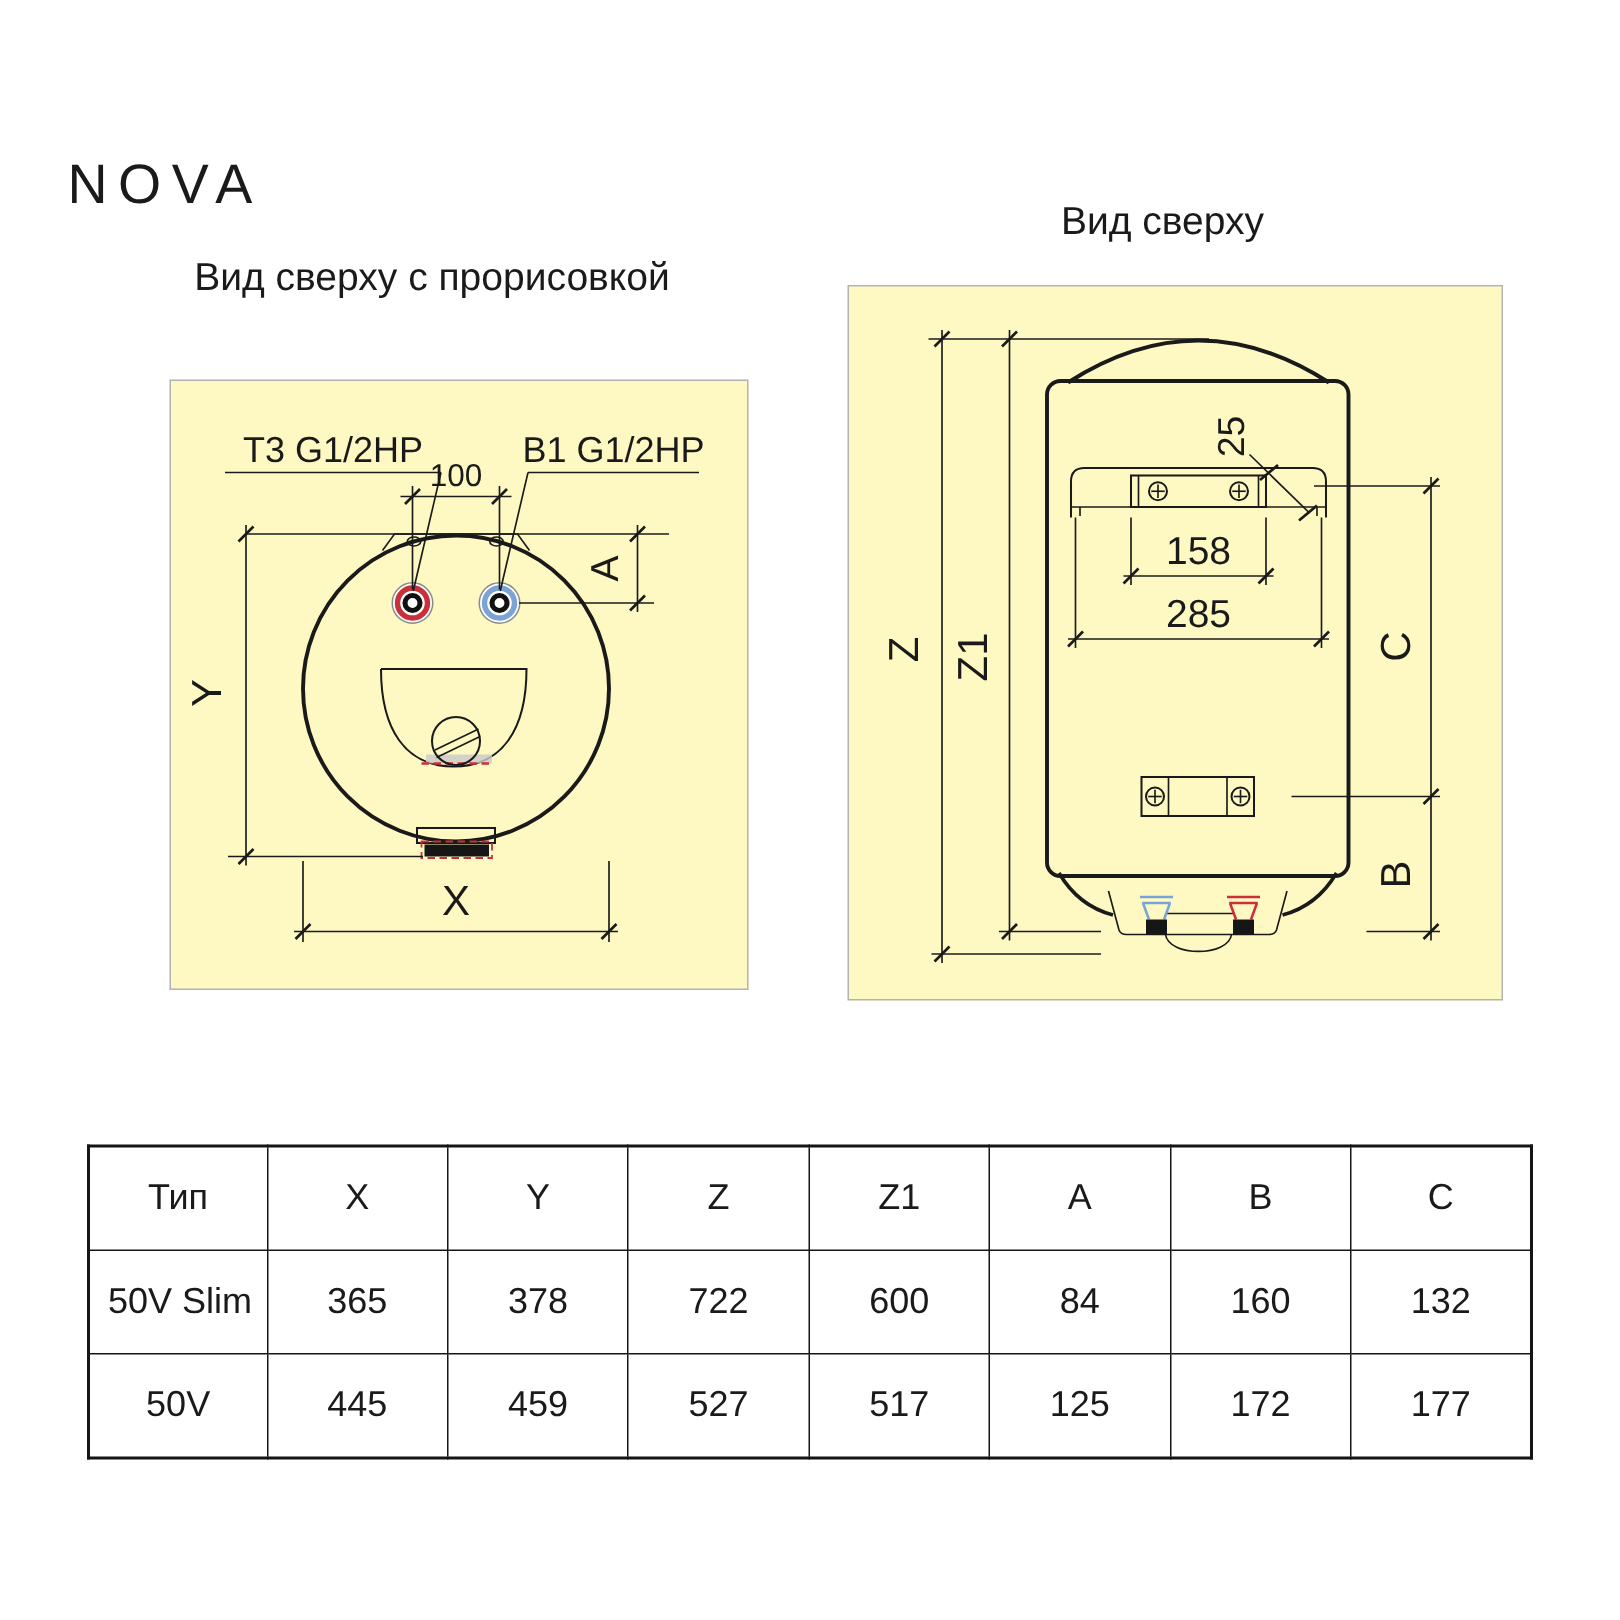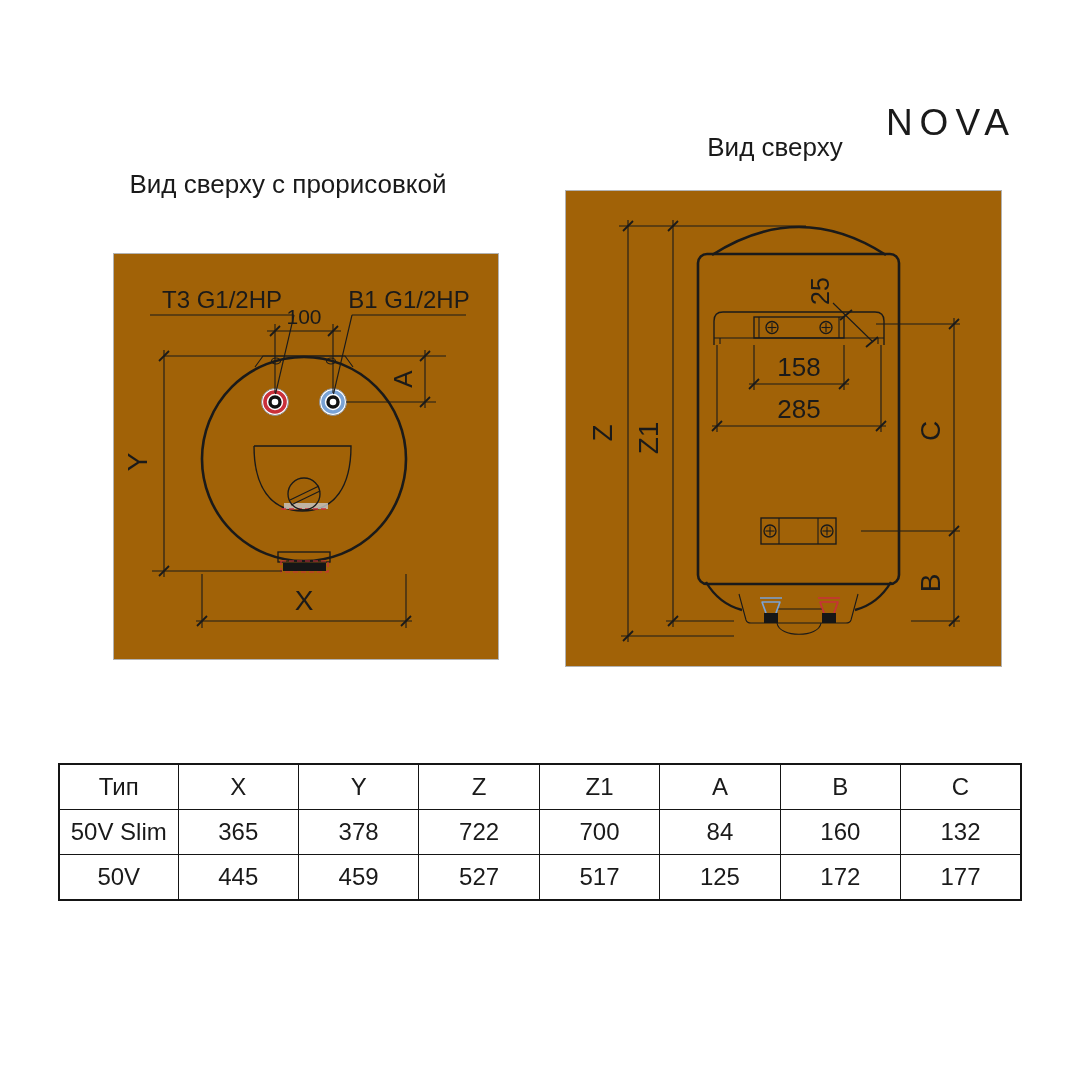--- a/index.html
+++ b/index.html
@@ -7,41 +7,41 @@
     --hot:#c9303a;
     --cold:#7aa3d6;
     --frame:#b3b3b3;
   }
   html,body{margin:0;padding:0;background:#fff;}
   #canvas{
     position:relative;width:1080px;height:1080px;background:#fff;overflow:hidden;
     font-family:"Liberation Sans","DejaVu Sans",sans-serif;color:var(--line);
   }
   .abs{position:absolute;}
-  #main-title{top:102px;left:0;width:1016px;text-align:right;font-size:37px;letter-spacing:7px;}
+  #main-title{top:102px;left:0;width:1016px;text-align:left;font-size:37px;letter-spacing:7px;padding-left:45px;}
   #top-view-title{top:167px;left:108px;width:360px;text-align:center;font-size:26px;line-height:35px;}
   #rear-view-title{top:132px;left:655px;width:240px;text-align:center;font-size:26px;}
   #table-title{top:712px;left:374px;width:320px;text-align:center;font-size:28px;}
-  .view-box{position:absolute;border:1.5px solid var(--frame);background:#a16207;}
+  .view-box{position:absolute;border:1.5px solid var(--frame);background:#fef9c3;}
   #top-view-box{left:113px;top:253px;width:384px;height:405px;}
   #rear-view-box{left:565px;top:190px;width:435px;height:475px;}
   svg{display:block;overflow:visible;}
   svg text{fill:var(--line);stroke:none;font-family:"Liberation Sans","DejaVu Sans",sans-serif;}
   .thin{stroke:var(--line);stroke-width:1.1;fill:none;}
   .bold{stroke:var(--line);stroke-width:2.6;fill:none;}
   .med{stroke:var(--line);stroke-width:1.35;fill:none;}
   .tk{stroke:var(--line);stroke-width:1.8;fill:none;}
   #dims-table{
     position:absolute;left:58px;top:763px;width:964px;
     border-collapse:collapse;table-layout:fixed;font-size:24px;
     border:2.5px solid #151515;
   }
   #dims-table th,#dims-table td{
     border:1.6px solid #151515;height:44px;text-align:center;
-    vertical-align:middle;font-weight:normal;padding:0;white-space:nowrap;
+    vertical-align:middle;font-weight:normal;padding:12px;white-space:nowrap;
   }
 </style>
 </head>
 <body>
 
 <div id="canvas">
 
   <div id="main-title" class="abs">NOVA</div>
 
   <div id="top-view-title" class="abs">
@@ -260,21 +260,21 @@
           <th>B</th>
           <th>C</th>
         </tr>
     </thead>
     <tbody>
         <tr>
           <td>50V Slim</td>
           <td>365</td>
           <td>378</td>
           <td>722</td>
-          <td>700</td>
+          <td>600</td>
           <td>84</td>
           <td>160</td>
           <td>132</td>
         </tr>
         <tr>
           <td>50V</td>
           <td>445</td>
           <td>459</td>
           <td>527</td>
           <td>517</td>

